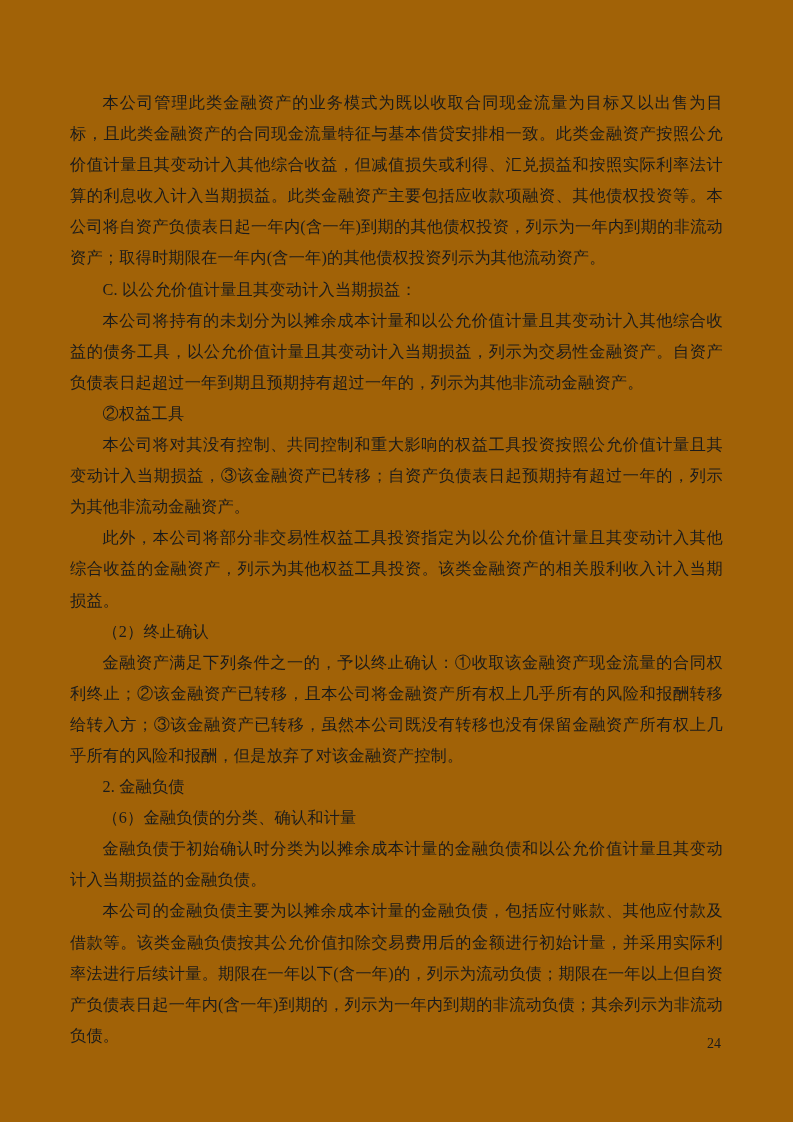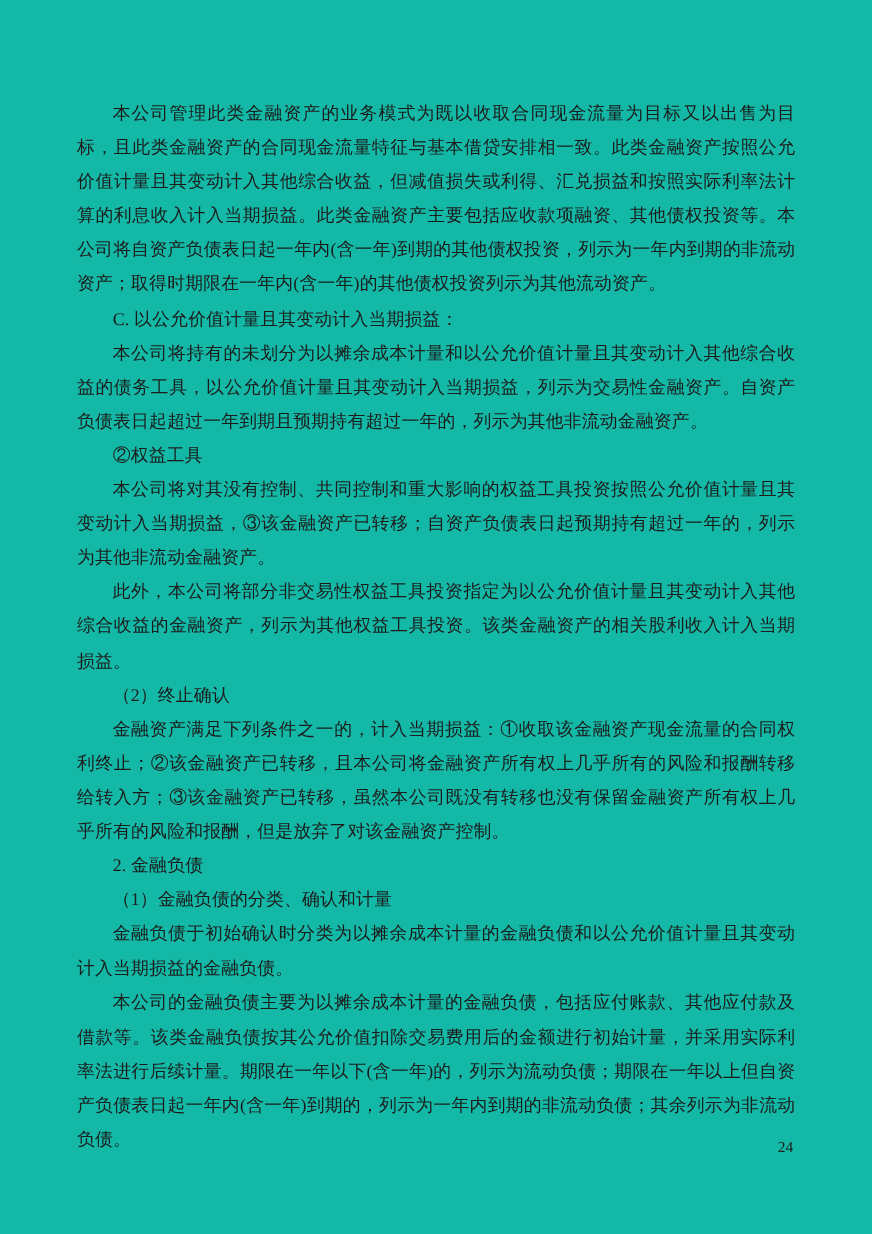--- a/index.html
+++ b/index.html
@@ -4,21 +4,21 @@
 <style>
   html, body {
     margin: 0;
     padding: 0;
     background: #ffffff;
   }
   .page {
     position: relative;
     width: 793px;
     height: 1122px;
-    background: #14b8a6;
+    background: #a16207;
     overflow: hidden;
     font-family: "Liberation Serif", "DejaVu Serif", serif;
     color: #1b1b1b;
   }
   .content {
     position: absolute;
     top: 88px;
     left: 70px;
     width: 653px;
   }
@@ -47,20 +47,20 @@
 
 <div class="page">
   <div class="content">
     <p>本公司管理此类金融资产的业务模式为既以收取合同现金流量为目标又以出售为目标，且此类金融资产的合同现金流量特征与基本借贷安排相一致。此类金融资产按照公允价值计量且其变动计入其他综合收益，但减值损失或利得、汇兑损益和按照实际利率法计算的利息收入计入当期损益。此类金融资产主要包括应收款项融资、其他债权投资等。本公司将自资产负债表日起一年内(含一年)到期的其他债权投资，列示为一年内到期的非流动资产；取得时期限在一年内(含一年)的其他债权投资列示为其他流动资产。</p>
     <p>C. 以公允价值计量且其变动计入当期损益：</p>
     <p>本公司将持有的未划分为以摊余成本计量和以公允价值计量且其变动计入其他综合收益的债务工具，以公允价值计量且其变动计入当期损益，列示为交易性金融资产。自资产负债表日起超过一年到期且预期持有超过一年的，列示为其他非流动金融资产。</p>
     <p>②权益工具</p>
     <p>本公司将对其没有控制、共同控制和重大影响的权益工具投资按照公允价值计量且其变动计入当期损益，③该金融资产已转移；自资产负债表日起预期持有超过一年的，列示为其他非流动金融资产。</p>
     <p>此外，本公司将部分非交易性权益工具投资指定为以公允价值计量且其变动计入其他综合收益的金融资产，列示为其他权益工具投资。该类金融资产的相关股利收入计入当期损益。</p>
     <p>（2）终止确认</p>
-    <p>金融资产满足下列条件之一的，计入当期损益：①收取该金融资产现金流量的合同权利终止；②该金融资产已转移，且本公司将金融资产所有权上几乎所有的风险和报酬转移给转入方；③该金融资产已转移，虽然本公司既没有转移也没有保留金融资产所有权上几乎所有的风险和报酬，但是放弃了对该金融资产控制。</p>
+    <p>金融资产满足下列条件之一的，予以终止确认：①收取该金融资产现金流量的合同权利终止；②该金融资产已转移，且本公司将金融资产所有权上几乎所有的风险和报酬转移给转入方；③该金融资产已转移，虽然本公司既没有转移也没有保留金融资产所有权上几乎所有的风险和报酬，但是放弃了对该金融资产控制。</p>
     <p>2. 金融负债</p>
-    <p>（1）金融负债的分类、确认和计量</p>
+    <p>（6）金融负债的分类、确认和计量</p>
     <p>金融负债于初始确认时分类为以摊余成本计量的金融负债和以公允价值计量且其变动计入当期损益的金融负债。</p>
     <p>本公司的金融负债主要为以摊余成本计量的金融负债，包括应付账款、其他应付款及借款等。该类金融负债按其公允价值扣除交易费用后的金额进行初始计量，并采用实际利率法进行后续计量。期限在一年以下(含一年)的，列示为流动负债；期限在一年以上但自资产负债表日起一年内(含一年)到期的，列示为一年内到期的非流动负债；其余列示为非流动负债。</p>
   </div>
   <div class="page-number">24</div>
 </div>
 
 </body></html>

